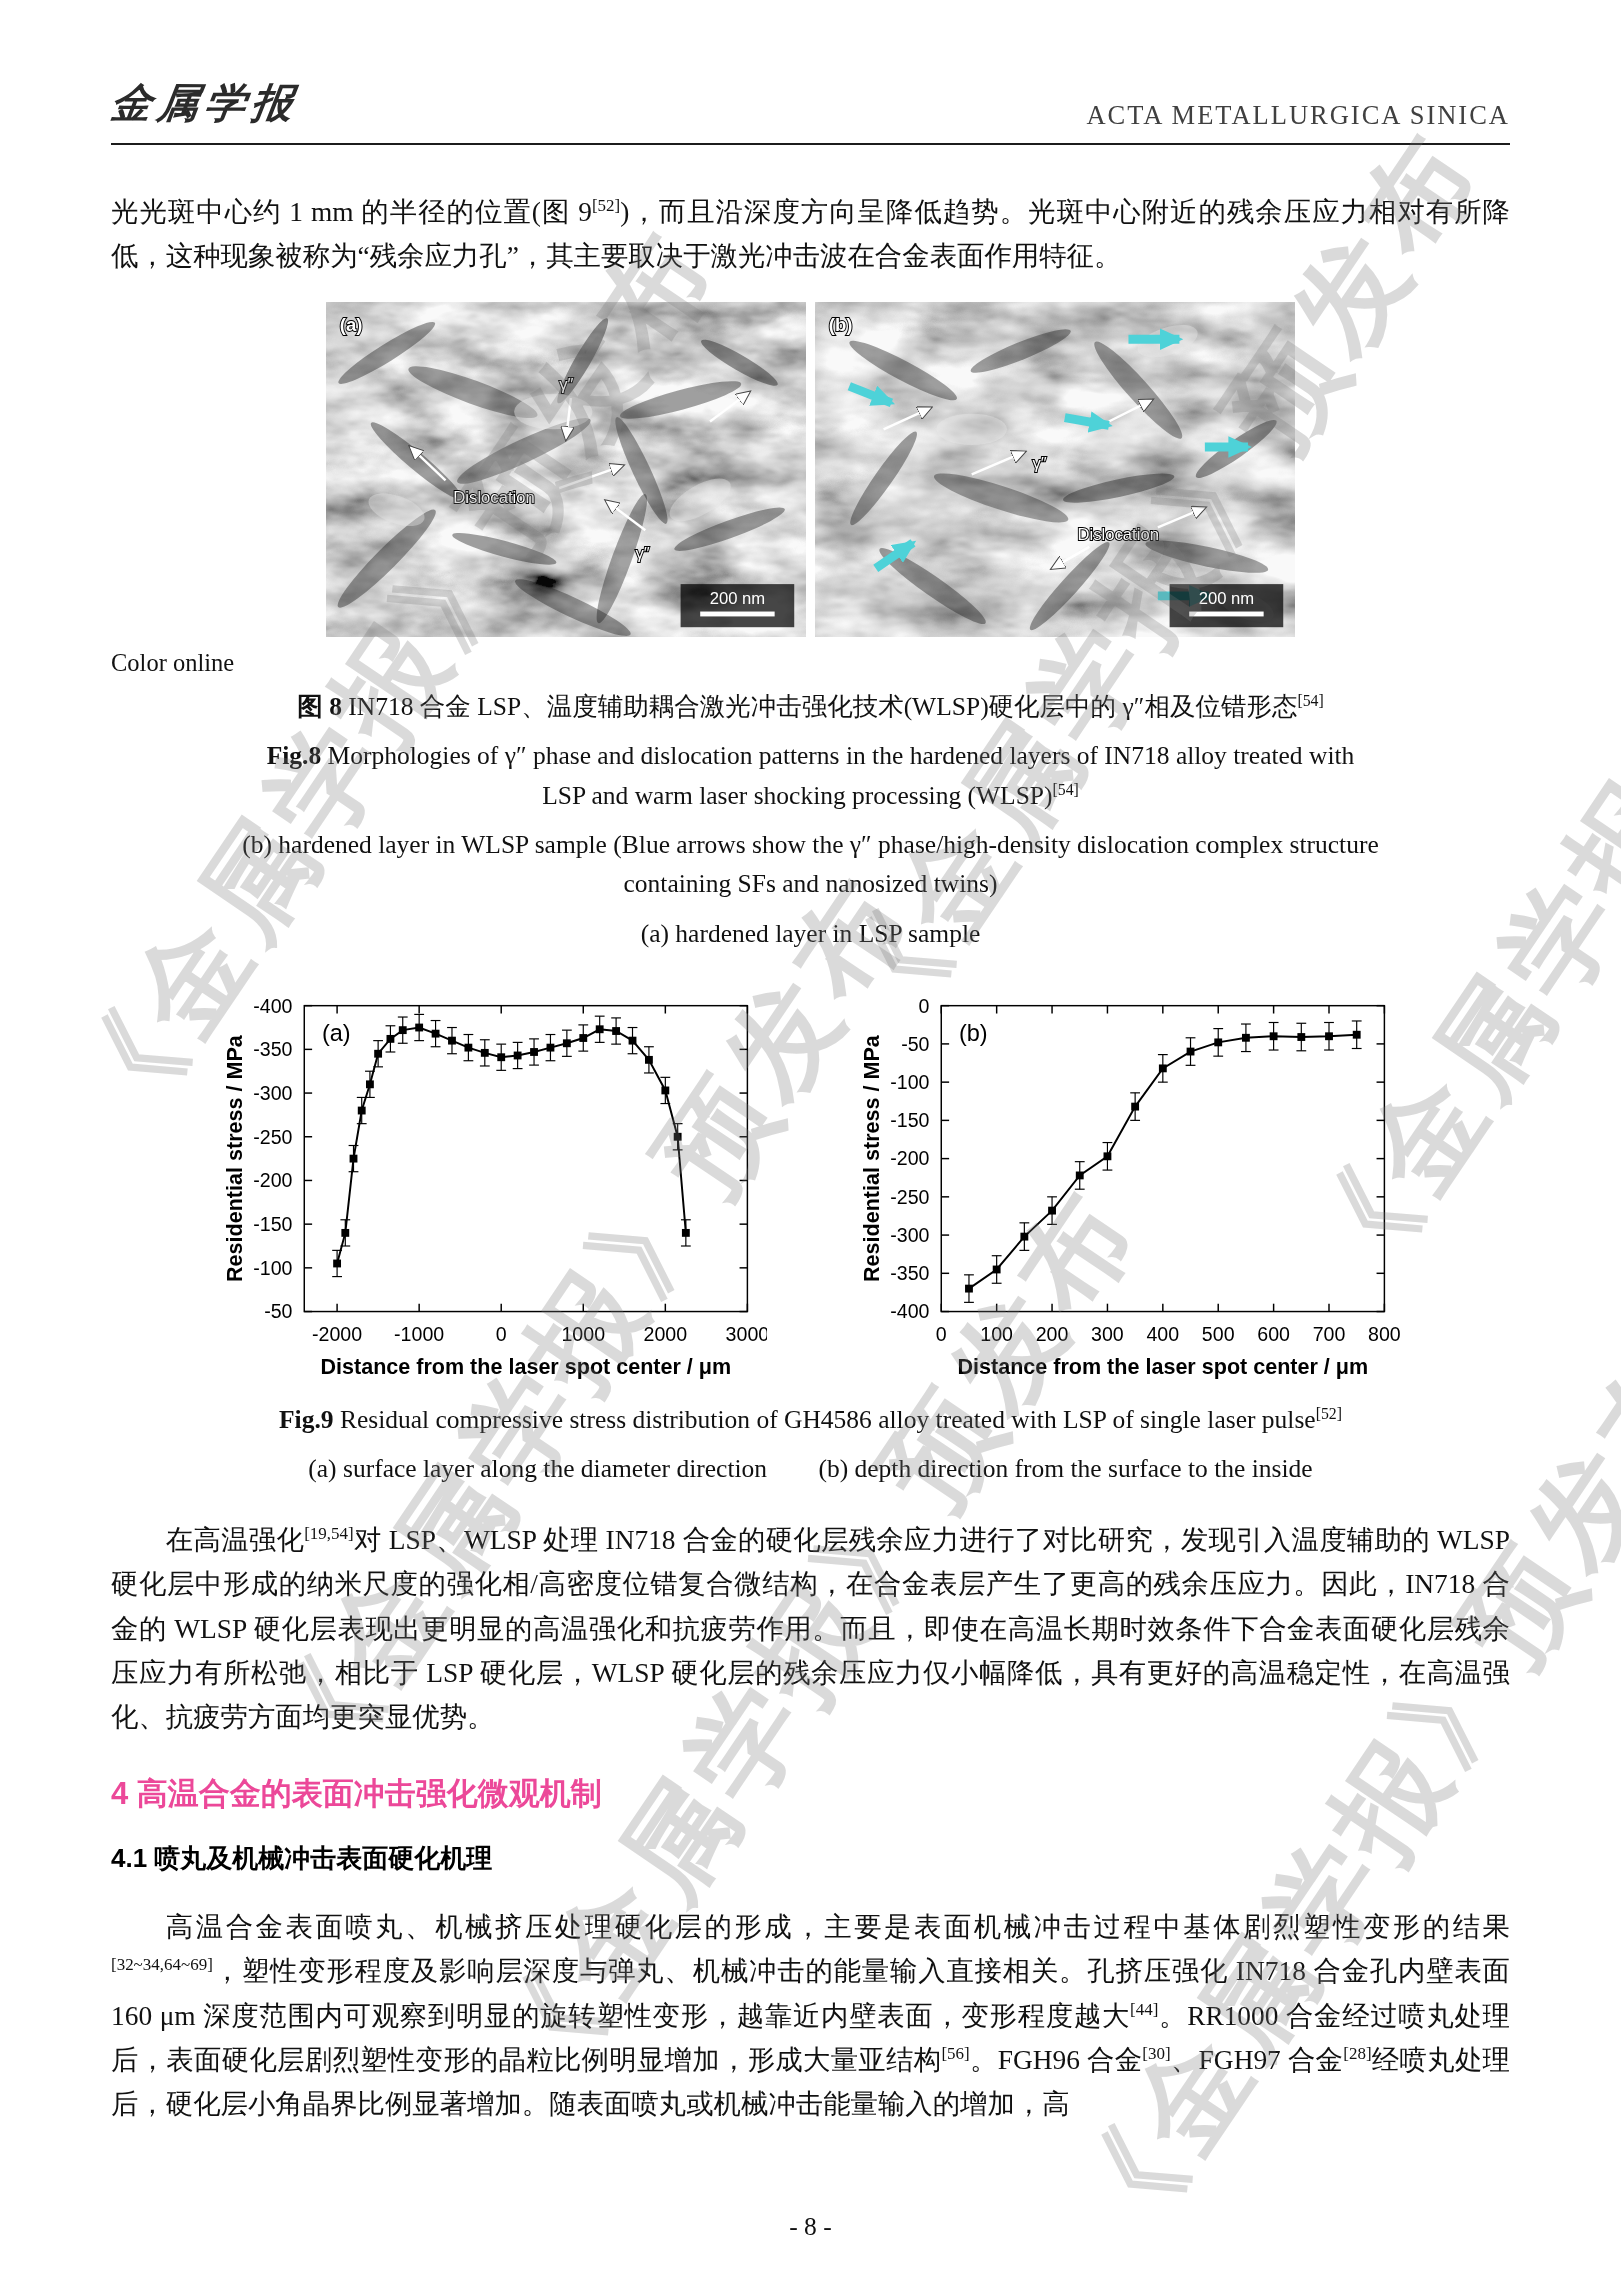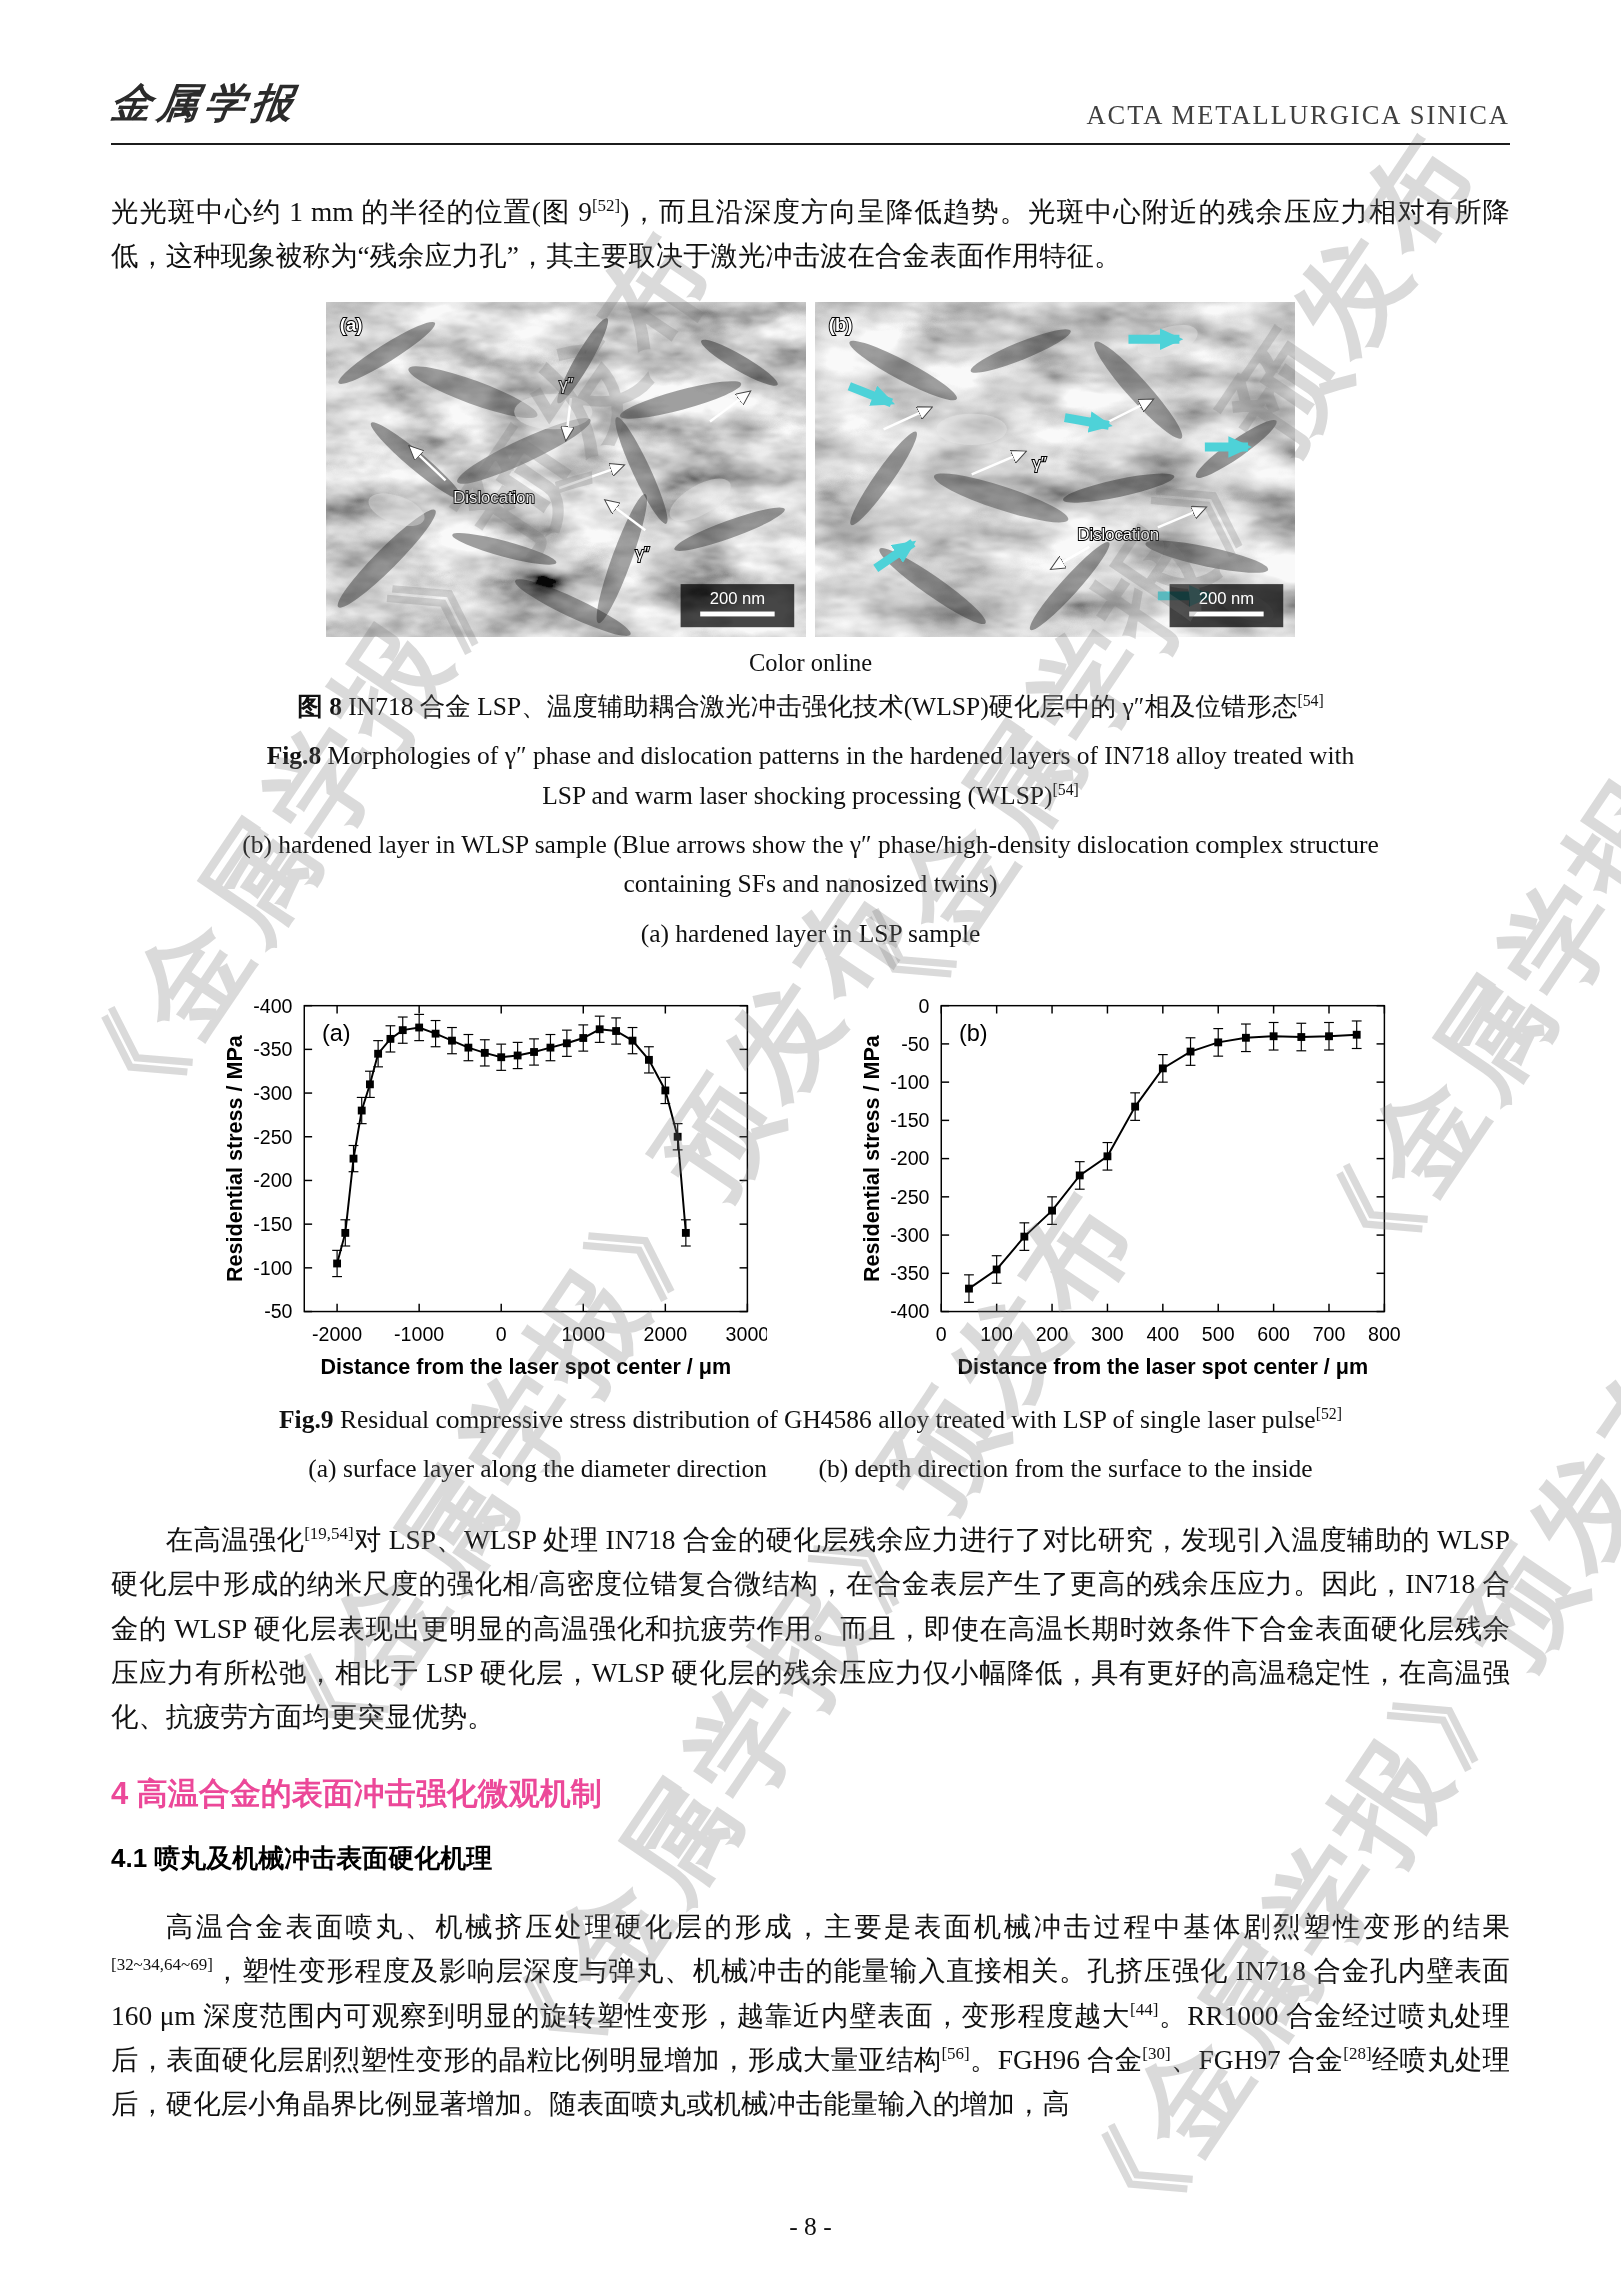--- a/index.html
+++ b/index.html
@@ -13,21 +13,21 @@
   .body{font-size:27.4px;line-height:1.62;text-align:justify;margin-top:29px;text-indent:2em}
   .noindent{text-indent:0;margin-top:45px}
   sup{font-size:0.62em;line-height:0}
   .b{font-weight:bold}
   figure{margin-top:23.5px}
   .panels{display:flex;justify-content:center;gap:9.8px}
   .tem{width:480px;height:335px;display:block;background:#777}
   .tem text{fill:#fff;font-size:17px;font-family:"Liberation Sans","DejaVu Sans",sans-serif;paint-order:stroke;stroke:#000;stroke-width:2px}
   .tem text.pl{font-size:19px;font-weight:bold}
   .tem text.sb{stroke:none}
-  .color-online{text-align:center;font-size:24.5px;margin-top:11.8px}
+  .color-online{font-size:24.5px;margin-top:11.8px}
   .cap{text-align:center;font-size:25.5px;margin-top:9.8px;line-height:1.55}
   .cap.en{max-width:1127px;margin-left:auto;margin-right:auto}
   .cap.capb{max-width:1176px;margin-left:auto;margin-right:auto}
   .cap .gap{display:inline-block;margin-left:45px}
   .charts{display:flex;justify-content:center;gap:88px;margin-top:35px}
   .chart text{font-family:"Liberation Sans","DejaVu Sans",sans-serif}
   h2{font-family:"Liberation Sans","DejaVu Sans",sans-serif;font-size:31px;margin-top:33px;color:#ec4899}
   h3{font-family:"Liberation Sans","DejaVu Sans",sans-serif;font-size:26px;margin-top:26px;color:#000}
   .footer{position:absolute;bottom:51px;left:0;width:100%;text-align:center;font-size:25.5px;z-index:2}
   .wm-layer{position:absolute;inset:0;z-index:3;pointer-events:none}

